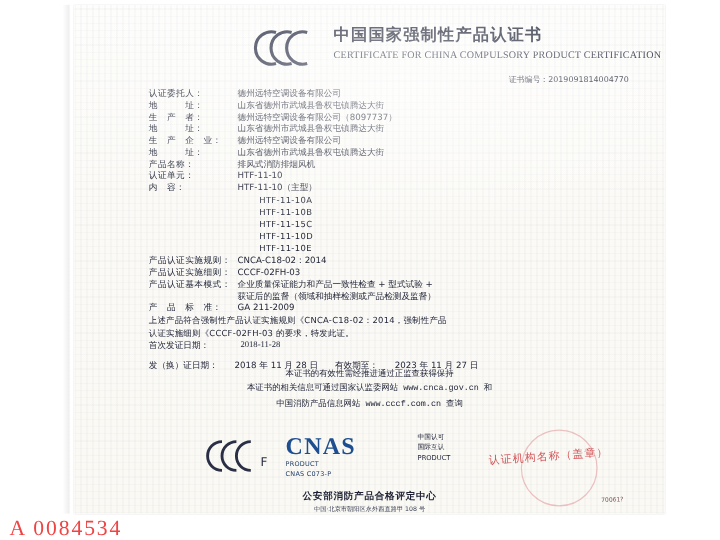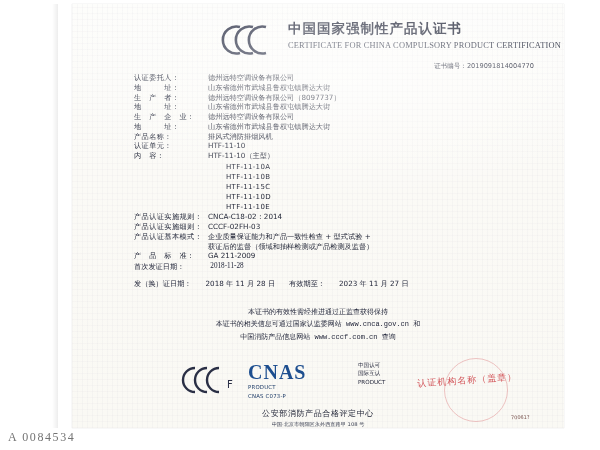--- a/index.html
+++ b/index.html
@@ -15,21 +15,21 @@
   }
   .page {
     position: relative;
     width: 600px;
     height: 450px;
     background: #ffffff;
   }
   
   .sheet {
     position: absolute;
-    left: 72px;
+    left: 62px;
     top: 4px;
     width: 492px;
     height: 424px;
     background: linear-gradient(180deg,#fdfdfb 0%, #fbfaf6 40%, #faf9f4 100%);
     box-shadow: 0 0 1px rgba(0,0,0,0.18);
     overflow: hidden;
   }
   
   .sheet::before {
     content: "";
@@ -239,21 +239,21 @@
     position: absolute;
     left: 0;
     top: 404px;
     width: 492px;
     text-align: center;
   }
   .footer-org {
     font-size: 8px;
     color: #1d2133;
     letter-spacing: 0.6px;
-    font-weight: 400;
+    font-weight: 700;
   }
   .footer-addr {
     font-size: 5.2px;
     color: #3a3f52;
     margin-top: 2px;
   }
   .footer-code {
     position: absolute;
     right: 34px;
     top: 6px;
@@ -261,22 +261,22 @@
     color: #7a5550;
     transform: rotate(-2deg);
   }
 
   
   .serial {
     position: absolute;
     left: 8px;
     top: 430px;
     font-family: "Liberation Serif", serif;
-    font-size: 12px;
-    color: #737373;
+    font-size: 18px;
+    color: #ef4444;
     letter-spacing: 1.6px;
   }
   .shadow-right {
     position:absolute;
     left: 548px; top: 4px;
     width: 6px; height: 424px;
     background: linear-gradient(90deg, rgba(0,0,0,0.08), rgba(0,0,0,0));
   }
   .shadow-left {
     position:absolute;
@@ -372,20 +372,22 @@
       <div class="row">
         <span class="lbl"></span>
         <span class="val">获证后的监督（领域和抽样检测或产品检测及监督）</span>
       </div>
       <div class="row">
         <span class="lbl">产　品　标　准：</span>
         <span class="val">GA 211-2009</span>
       </div>
 
       <div class="note">
+        <div>上述产品符合强制性产品认证实施规则《CNCA-C18-02：2014，强制性产品</div>
+        <div>认证实施细则《CCCF-02FH-03 的要求，特发此证。</div>
       </div>
 
       <div class="dates">
         <span>首次发证日期：</span>
         <span>2018-11-28</span>
       </div>
       <div class="dates-2">
         <span>发（换）证日期：</span>
         <span>2018 年 11 月 28 日</span>
         <span>有效期至：</span>

